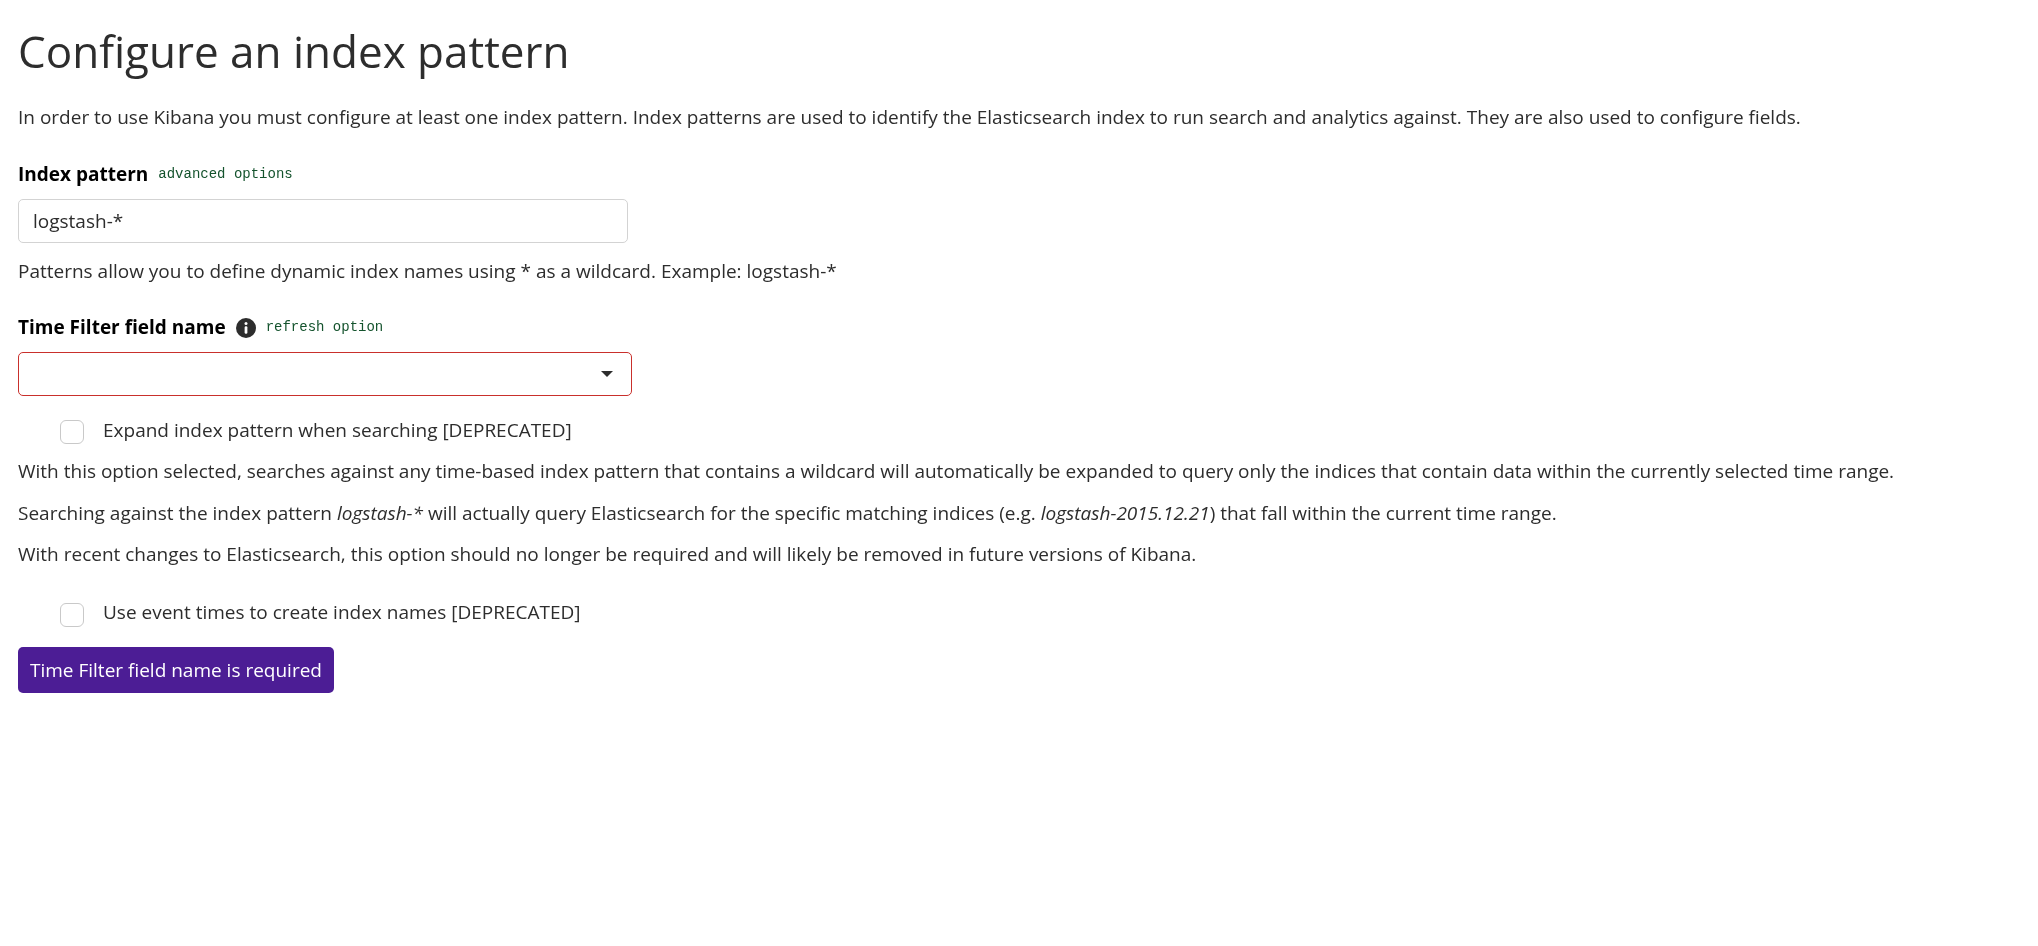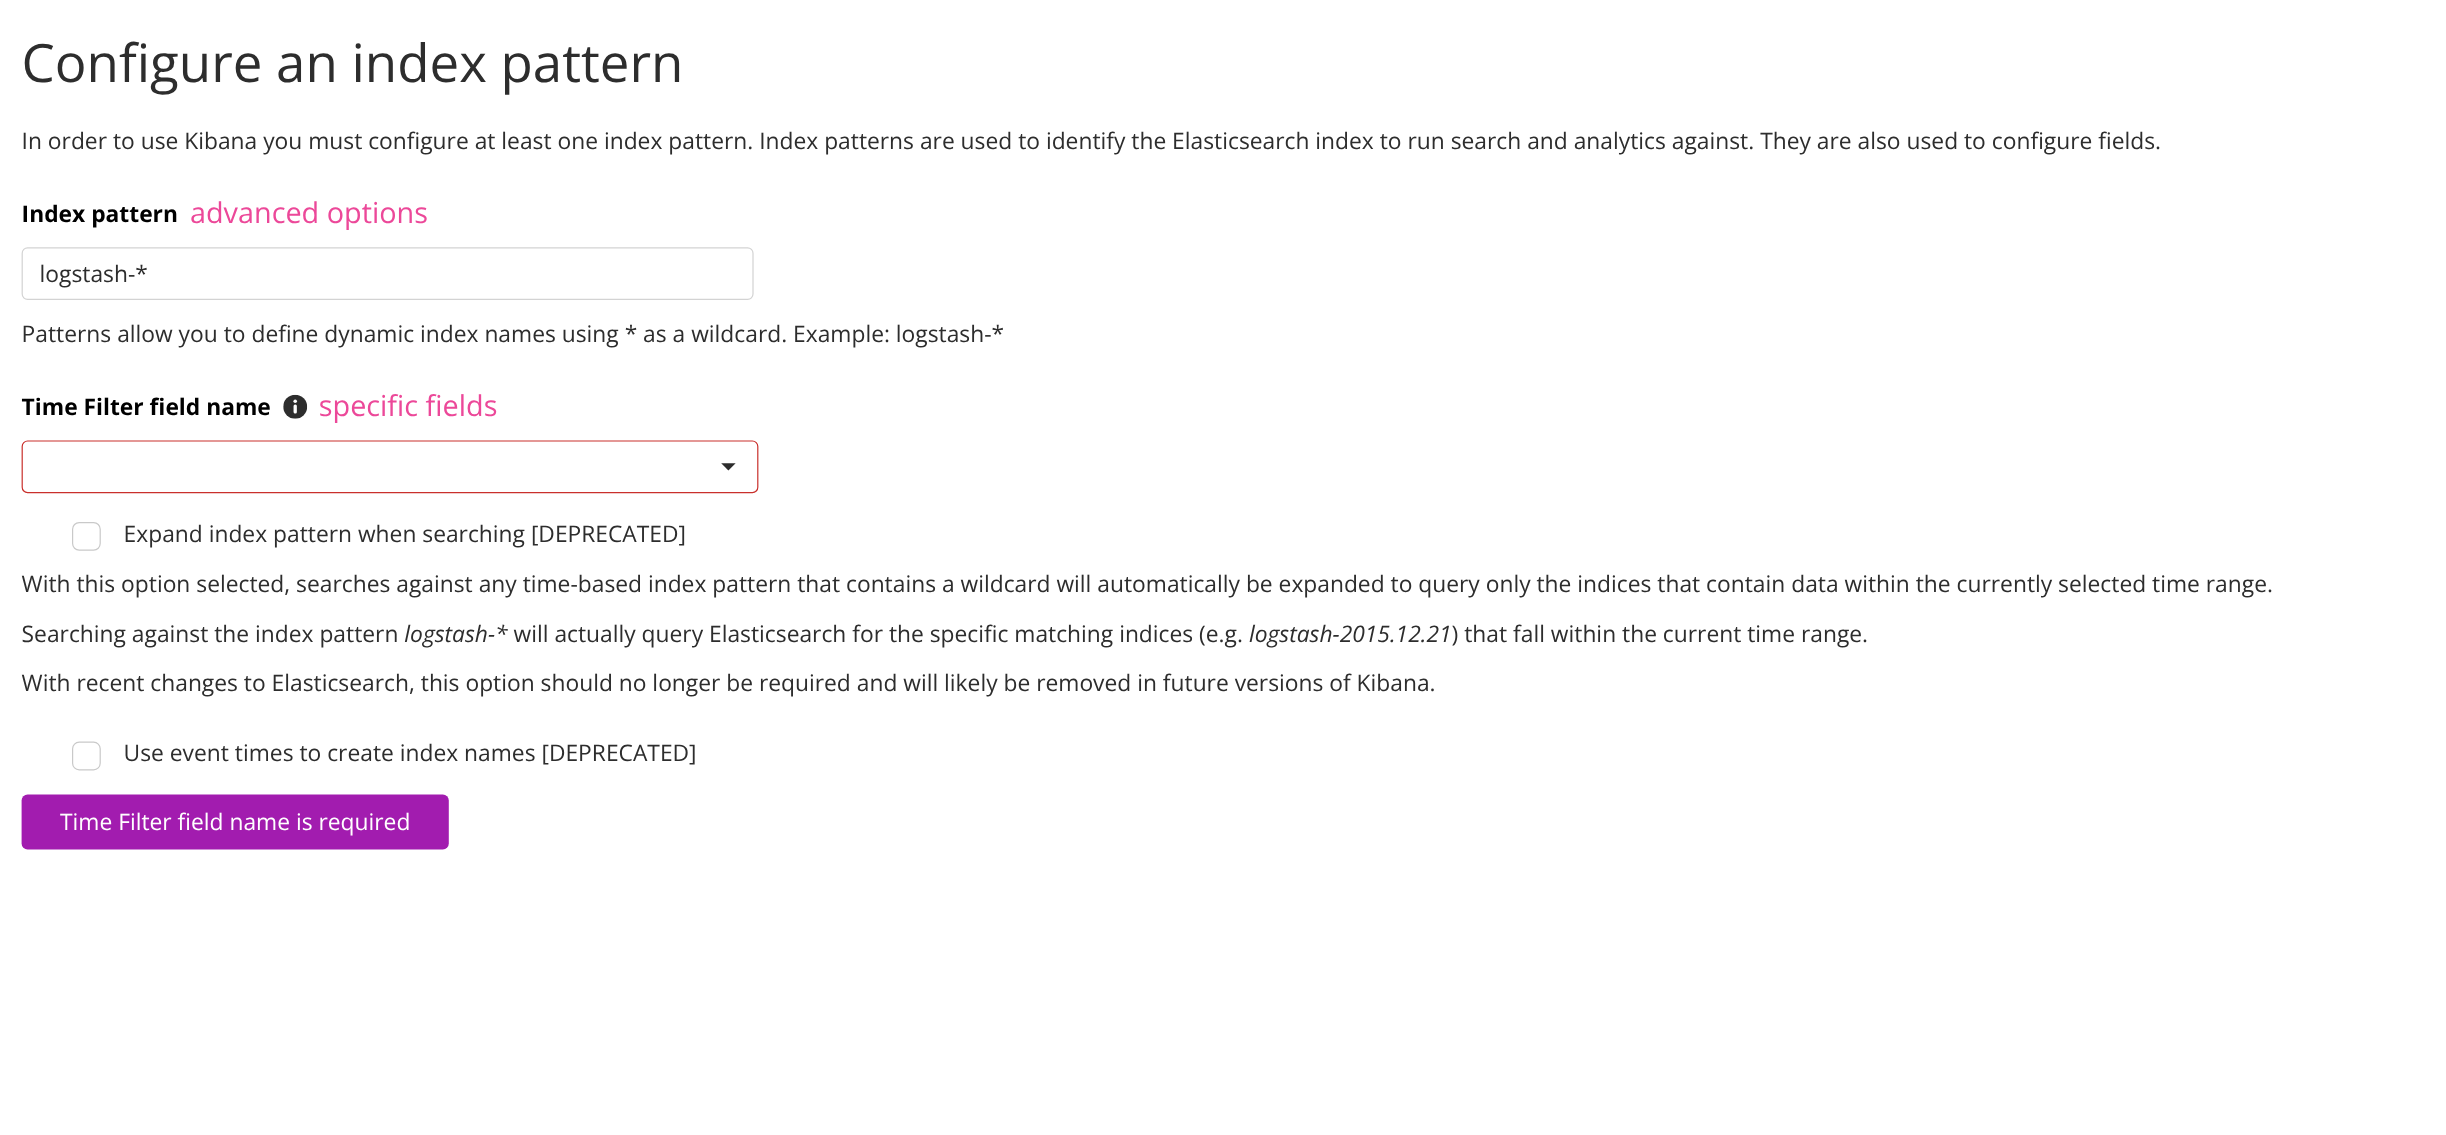--- a/index.html
+++ b/index.html
@@ -35,25 +35,26 @@
       align-items: center;
       gap: 10px;
       margin-bottom: 10px;
     }
     .field-label {
       font-weight: 700;
       font-size: 19px;
       color: #000000;
     }
     .link {
-      color: #ec4899;
-      font-size: 24px;
+      color: #14532d;
+      font-size: 14px;
       font-weight: 400;
       cursor: pointer;
       text-decoration: none;
+      font-family: Liberation Mono, monospace;
     }
     .text-input {
       width: 610px;
       height: 44px;
       padding: 8px 14px;
       border: 1px solid #d3d3d3;
       border-radius: 5px;
       font-size: 19px;
       color: #2d2d2d;
       outline: none;
@@ -135,24 +136,24 @@
       margin-bottom: 10px;
     }
     .desc-block {
       margin-bottom: 28px;
     }
     .italic {
       font-style: italic;
     }
     .submit-btn {
       display: inline-block;
-      background: #a21caf;
+      background: #4c1d95;
       color: #fff;
       font-size: 19px;
-      padding: 10px 32px;
+      padding: 10px 12px;
       border: none;
       border-radius: 5px;
       cursor: not-allowed;
       font-family: inherit;
     }
     .section-gap {
       margin-bottom: 20px;
     }
   </style>
 </head>
@@ -177,21 +178,21 @@
 <div class="field-group">
   <div class="field-label-row">
     <span class="field-label">Time Filter field name</span>
     <span class="info-icon">
       <svg viewBox="0 0 16 16" fill="#2d2d2d">
         <circle cx="8" cy="8" r="8"></circle>
         <circle cx="8" cy="4.3" r="1.2" fill="#fff"></circle>
         <rect x="6.9" y="6.5" width="2.2" height="6" rx="1" fill="#fff"></rect>
       </svg>
     </span>
-    <a class="link">specific fields</a>
+    <a class="link">refresh option</a>
   </div>
   <div class="select-wrap">
     <select class="select-input">
       <option></option>
     </select>
     <span class="select-caret">
       <svg viewBox="0 0 14 8" fill="#2d2d2d">
         <path d="M1 1 L7 7 L13 1 Z"></path>
       </svg>
     </span>

